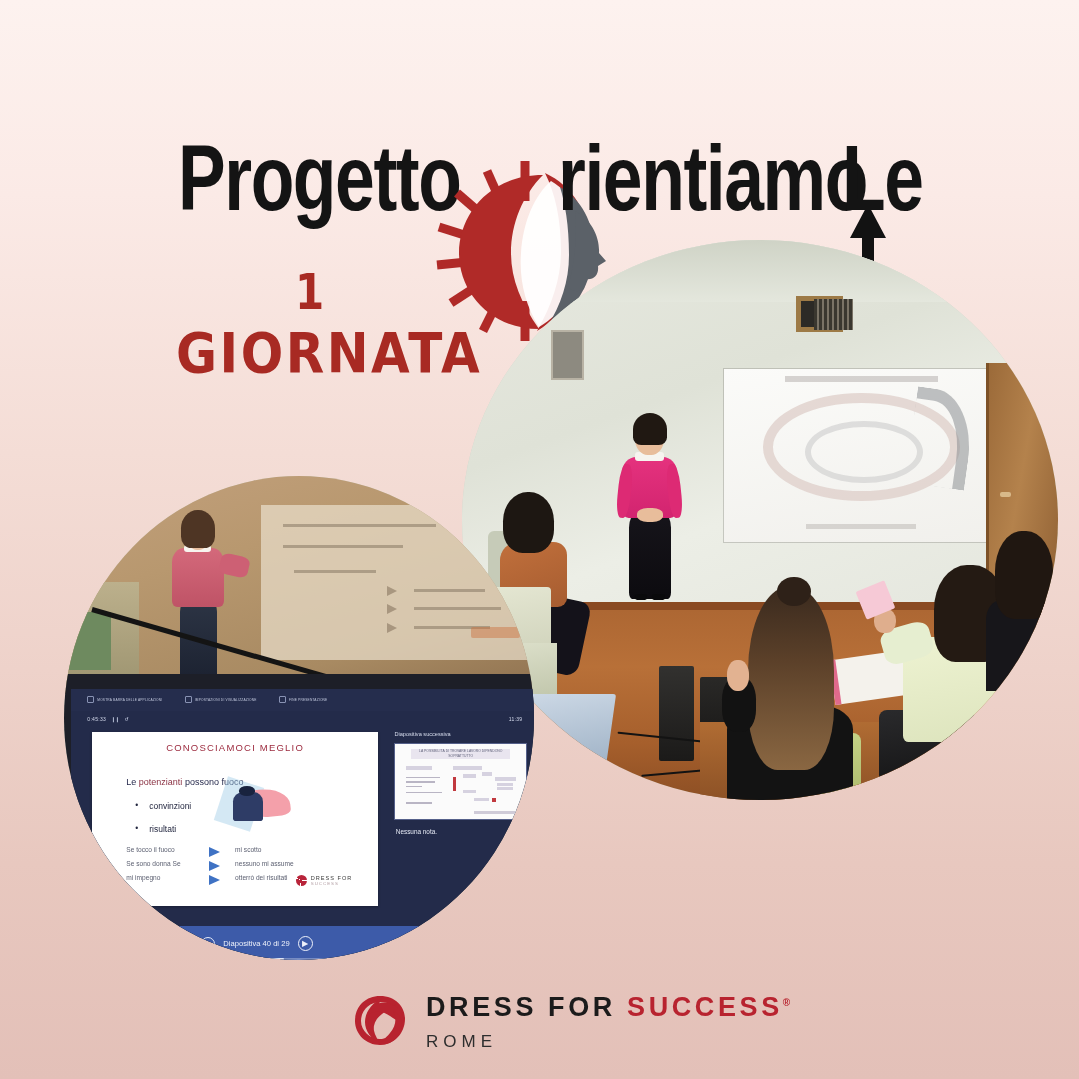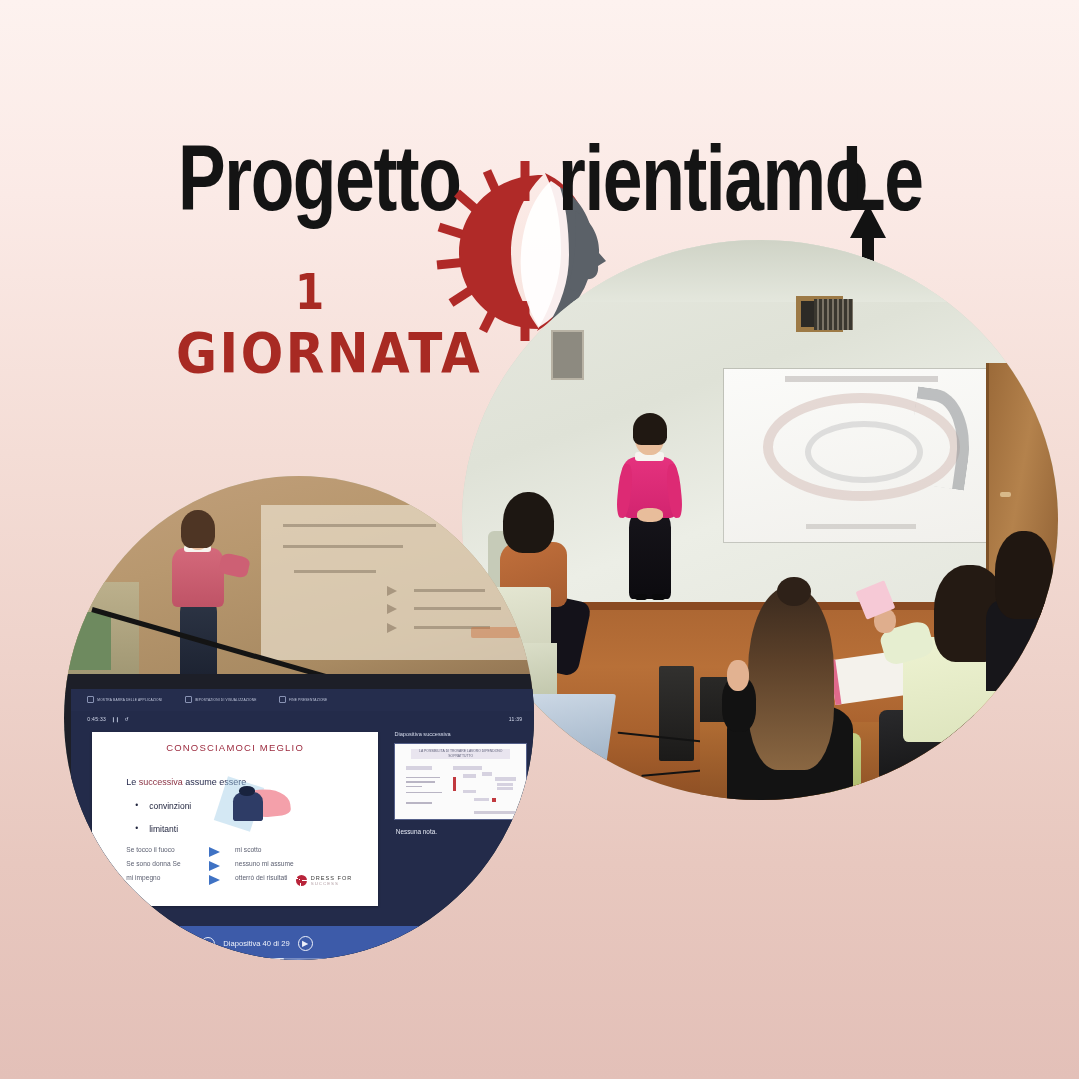--- a/index.html
+++ b/index.html
@@ -703,25 +703,25 @@
             <span class="pv-pause">❙❙</span>
             <span class="pv-reset">↺</span>
           </div>
           <span class="pv-clock">11:39</span>
         </div>
 
         <div class="pv-slide">
           <div class="sl-title">CONOSCIAMOCI MEGLIO</div>
 
           <div class="sl-lead">
-            <span>Le </span><span class="hl">successiva</span><span> assume essere</span>
+            <span>Le </span><span class="hl">potenzianti</span><span> possono fuoco</span>
           </div>
 
           <div class="sl-bullet" id="sl-b1">convinzioni</div>
-          <div class="sl-bullet" id="sl-b2">limitanti</div>
+          <div class="sl-bullet" id="sl-b2">risultati</div>
 
           <div class="sl-hero">
             <div class="sl-beam"></div>
             <div class="sl-cape"></div>
             <div class="sl-body"></div>
             <div class="sl-head"></div>
           </div>
 
           <div class="sl-small" style="left:12%; top:66%;">Se tocco il fuoco</div>
           <div class="sl-arrow" style="left:41%; top:66.5%;"></div>
@@ -784,14 +784,43 @@
             <span class="pv-slidecount">Diapositiva 40 di 29</span>
             <span class="pv-next">▶</span>
           </div>
           <div class="pv-progress"></div>
         </div>
 
       </div>
     </div>
   </div>
 
+  <div class="footer-logo">
+    <div class="fl-mark">
+      <svg viewBox="0 0 56 56" xmlns="http://www.w3.org/2000/svg">
+        <g fill="#b8232f">
+          <path d="M28 3 C 44 3, 53 14, 53 26 C 53 40, 42 52, 28 52
+                   C 14 52, 3 41, 3 28 C 3 14, 13 3, 28 3 Z
+                   M28 9 C 18 9, 9 17, 9 28 C 9 38, 18 46, 28 46
+                   C 39 46, 47 37, 47 26 C 47 15, 38 9, 28 9 Z"></path>
+        </g>
+        <g fill="#b8232f">
+          <path d="M30 5 C 20 10, 13 19, 13 29 C 13 38, 19 46, 28 50
+                   C 22 42, 20 34, 22 26 C 24 17, 27 10, 30 5 Z"></path>
+          <path d="M44 12 C 36 8, 26 10, 20 18 C 14 26, 15 36, 22 43
+                   C 20 34, 23 26, 30 21 C 36 16, 41 13, 44 12 Z"></path>
+          <path d="M52 30 C 52 20, 45 12, 35 10 C 26 8, 18 14, 15 22
+                   C 23 17, 31 18, 38 23 C 45 28, 50 30, 52 30 Z"></path>
+          <path d="M26 51 C 36 53, 45 47, 49 38 C 52 30, 48 21, 41 17
+                   C 45 25, 44 33, 38 40 C 33 46, 28 50, 26 51 Z"></path>
+        </g>
+      </svg>
+    </div>
+    <div class="fl-text">
+      <div class="fl-row1">
+        <span class="fl-dark">DRESS FOR</span>
+        <span class="fl-red">SUCCESS</span><span class="fl-reg">®</span>
+      </div>
+      <div class="fl-row2">ROME</div>
+    </div>
+  </div>
 
 </div>
 
 </body></html>

